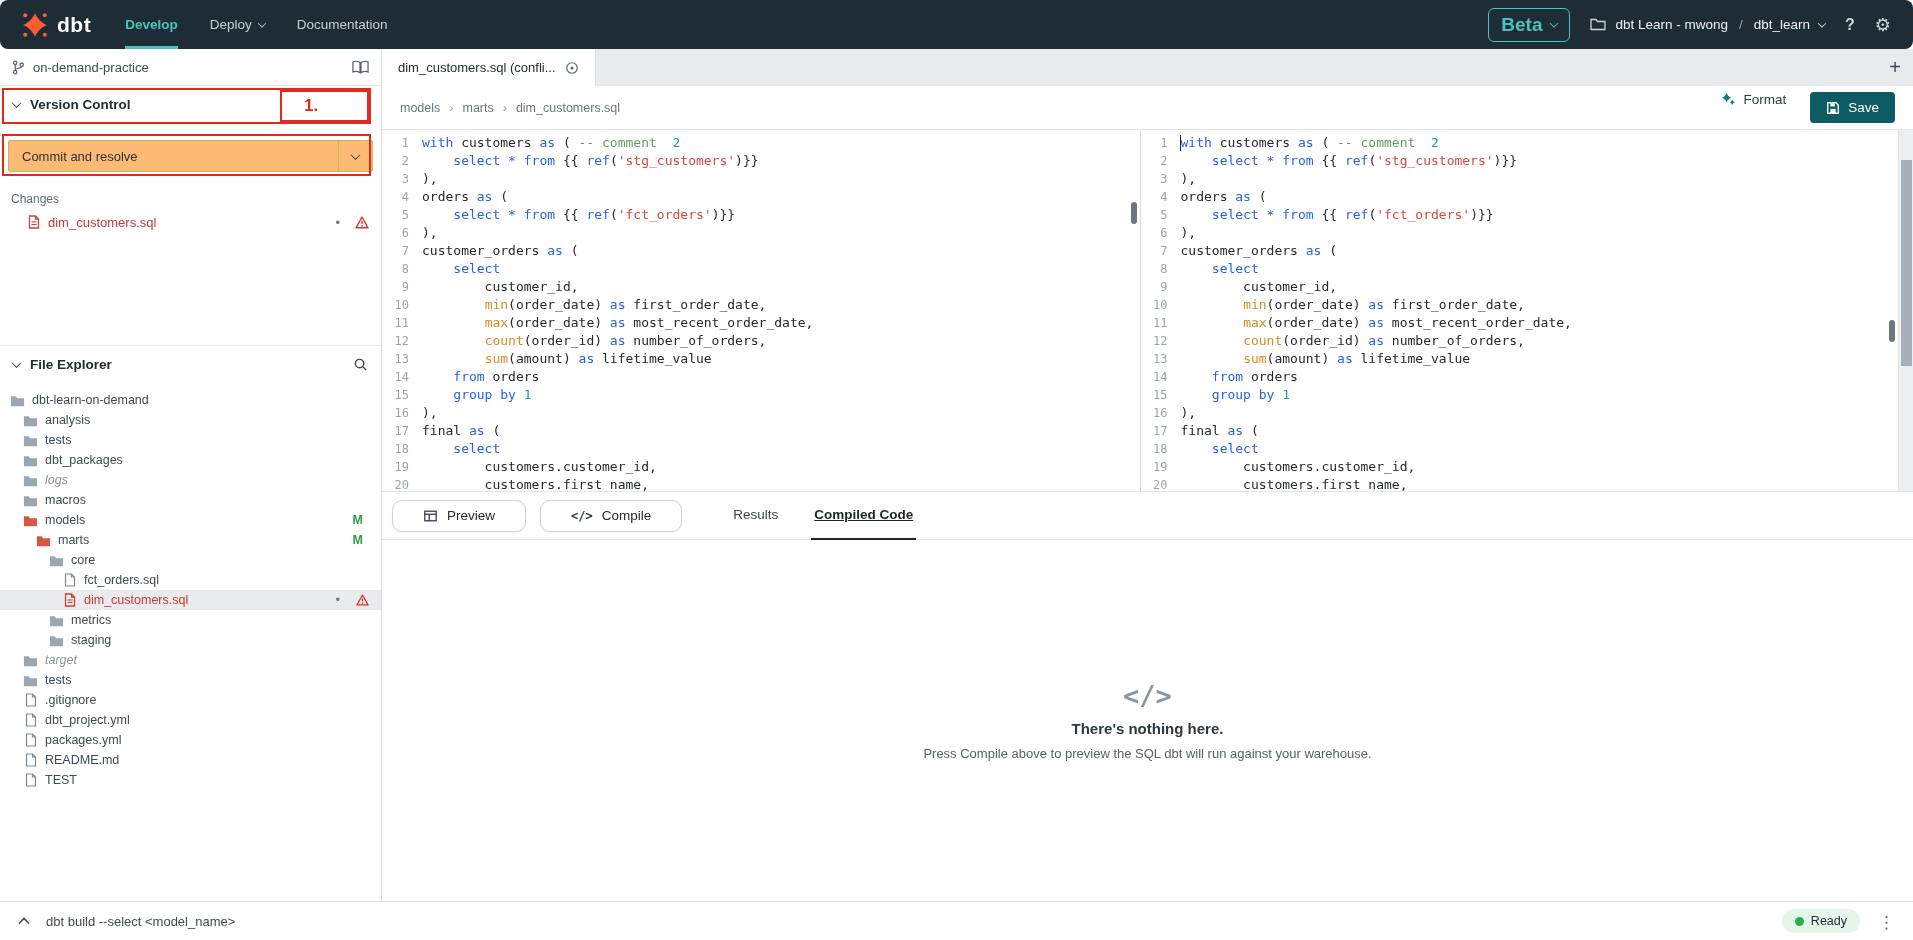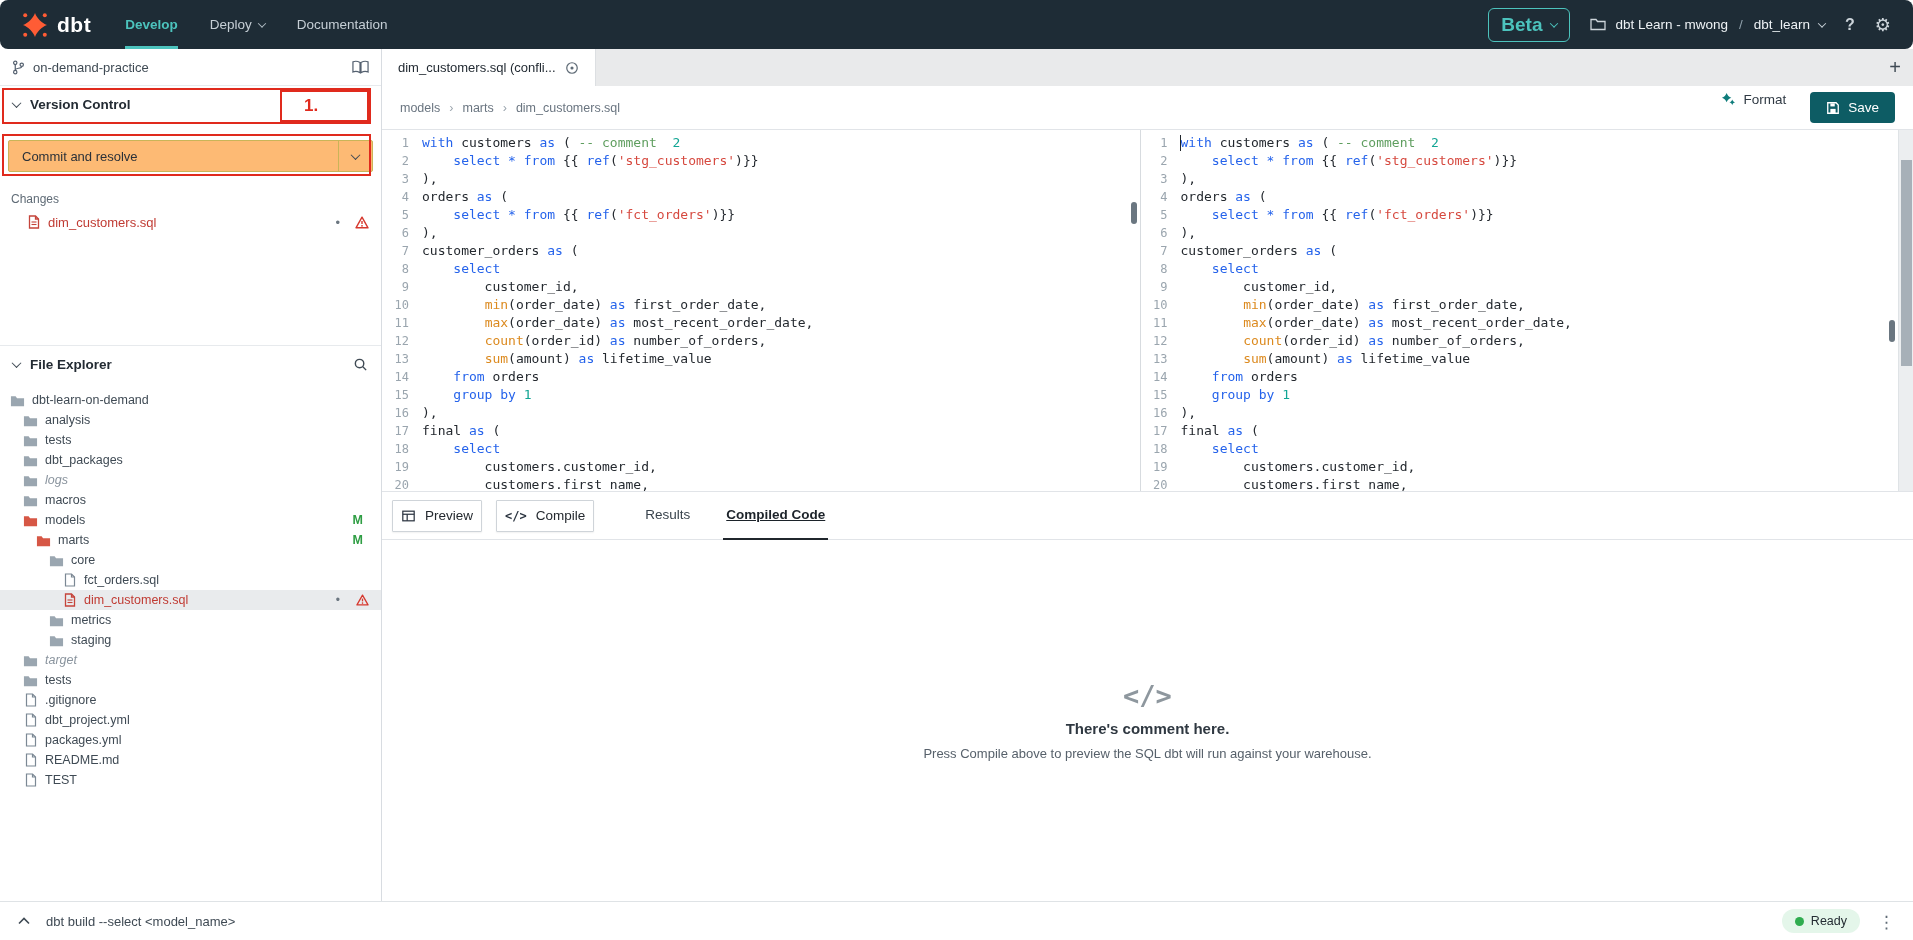--- a/index.html
+++ b/index.html
@@ -103,22 +103,22 @@
   .tok-f { color:#dc8a1f; }
   .tok-s { color:#d6493f; }
   .tok-c { color:#5f9e5f; }
   .tok-n { color:#12a594; }
   .pane-thumb { position:absolute; right:3px; width:6px; height:22px; border-radius:3px; background:#6a7680; }
   .v-scrollbar { width:15px; background:#eceef0; border-left:1px solid #dfe3e6; position:relative; flex-shrink:0; }
   .v-thumb { position:absolute; left:2px; top:30px; width:11px; height:206px; background:#a7b0b8; }
 
   
   .bottom-toolbar { height:48px; display:flex; align-items:center; padding:0 10px; border-bottom:1px solid #e1e4e8; flex-shrink:0; }
-  .btn-light { display:flex; align-items:center; gap:9px; border:1px solid #cfd4d9; border-radius:1px; background:#fff;
-               height:32px; padding:0 8px; font-size:13.5px; color:#24292f; font-family:inherit;
+  .btn-light { display:flex; align-items:center; gap:9px; border:1px solid #cfd4d9; border-radius:10px; background:#fff;
+               height:32px; padding:0 30px; font-size:13.5px; color:#24292f; font-family:inherit;
                box-shadow:0 1px 2px rgba(0,0,0,.06); cursor:pointer; margin-right:14px; }
   .code-glyph { font-family:"DejaVu Sans Mono",monospace; font-weight:bold; font-size:12px; color:#2b3440; }
   .result-tabs { display:flex; align-items:stretch; height:48px; margin-left:34px; gap:30px; }
   .bt-tab { display:flex; align-items:center; font-size:13.5px; color:#39434d; cursor:pointer;
             border-bottom:2px solid transparent; padding:0 3px; }
   .bt-tab.active { color:#1c232a; font-weight:bold; border-bottom-color:#20262c;text-decoration:underline; }
 
   .empty-state { flex:1; display:flex; flex-direction:column; align-items:center; justify-content:center; gap:9px; }
   .empty-icon { font-family:"DejaVu Sans Mono",monospace; font-weight:bold; font-size:27px; color:#8e979e; }
   .empty-title { font-size:15px; font-weight:bold; color:#2f3841; }
@@ -676,21 +676,21 @@
           <span>Compile</span>
         </button>
         <div class="result-tabs">
             <div class="bt-tab">Results</div>
             <div class="bt-tab active">Compiled Code</div>
           </div>
       </div>
 
       <div class="empty-state">
         <div class="empty-icon">&lt;/&gt;</div>
-        <div class="empty-title">There's comment here.</div>
+        <div class="empty-title">There's nothing here.</div>
         <div class="empty-sub">Press Compile above to preview the SQL dbt will run against your warehouse.</div>
       </div>
     </section>
   </div>
 
   <footer class="statusbar">
     <svg width="12" height="8" viewBox="0 0 12 8">
       <path d="M1 6.5 6 1.5 11 6.5" fill="none" stroke="#3f4a54" stroke-width="1.6"></path>
     </svg>
     <span class="command">dbt build --select &lt;model_name&gt;</span>

